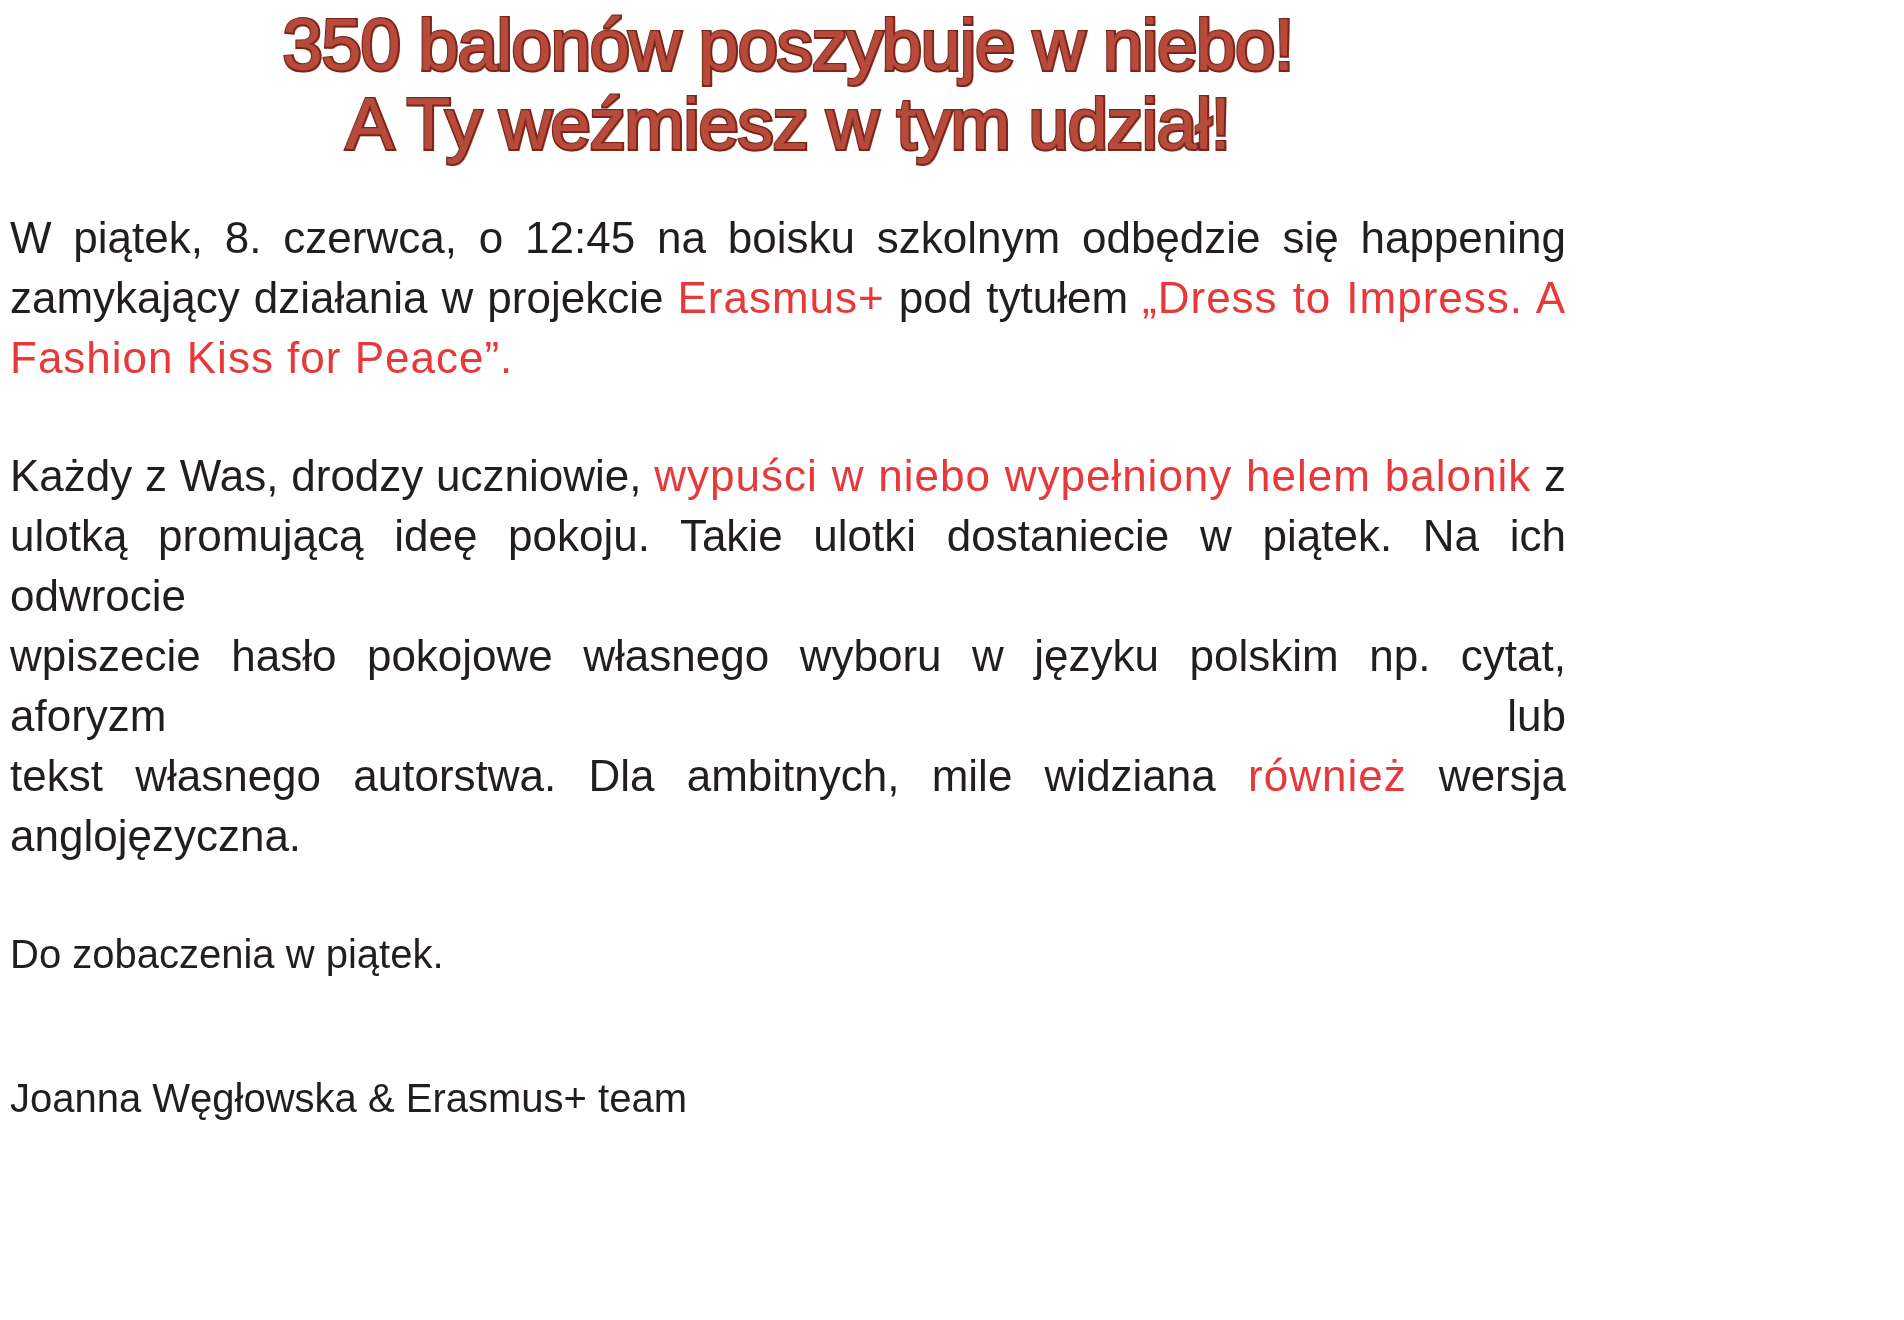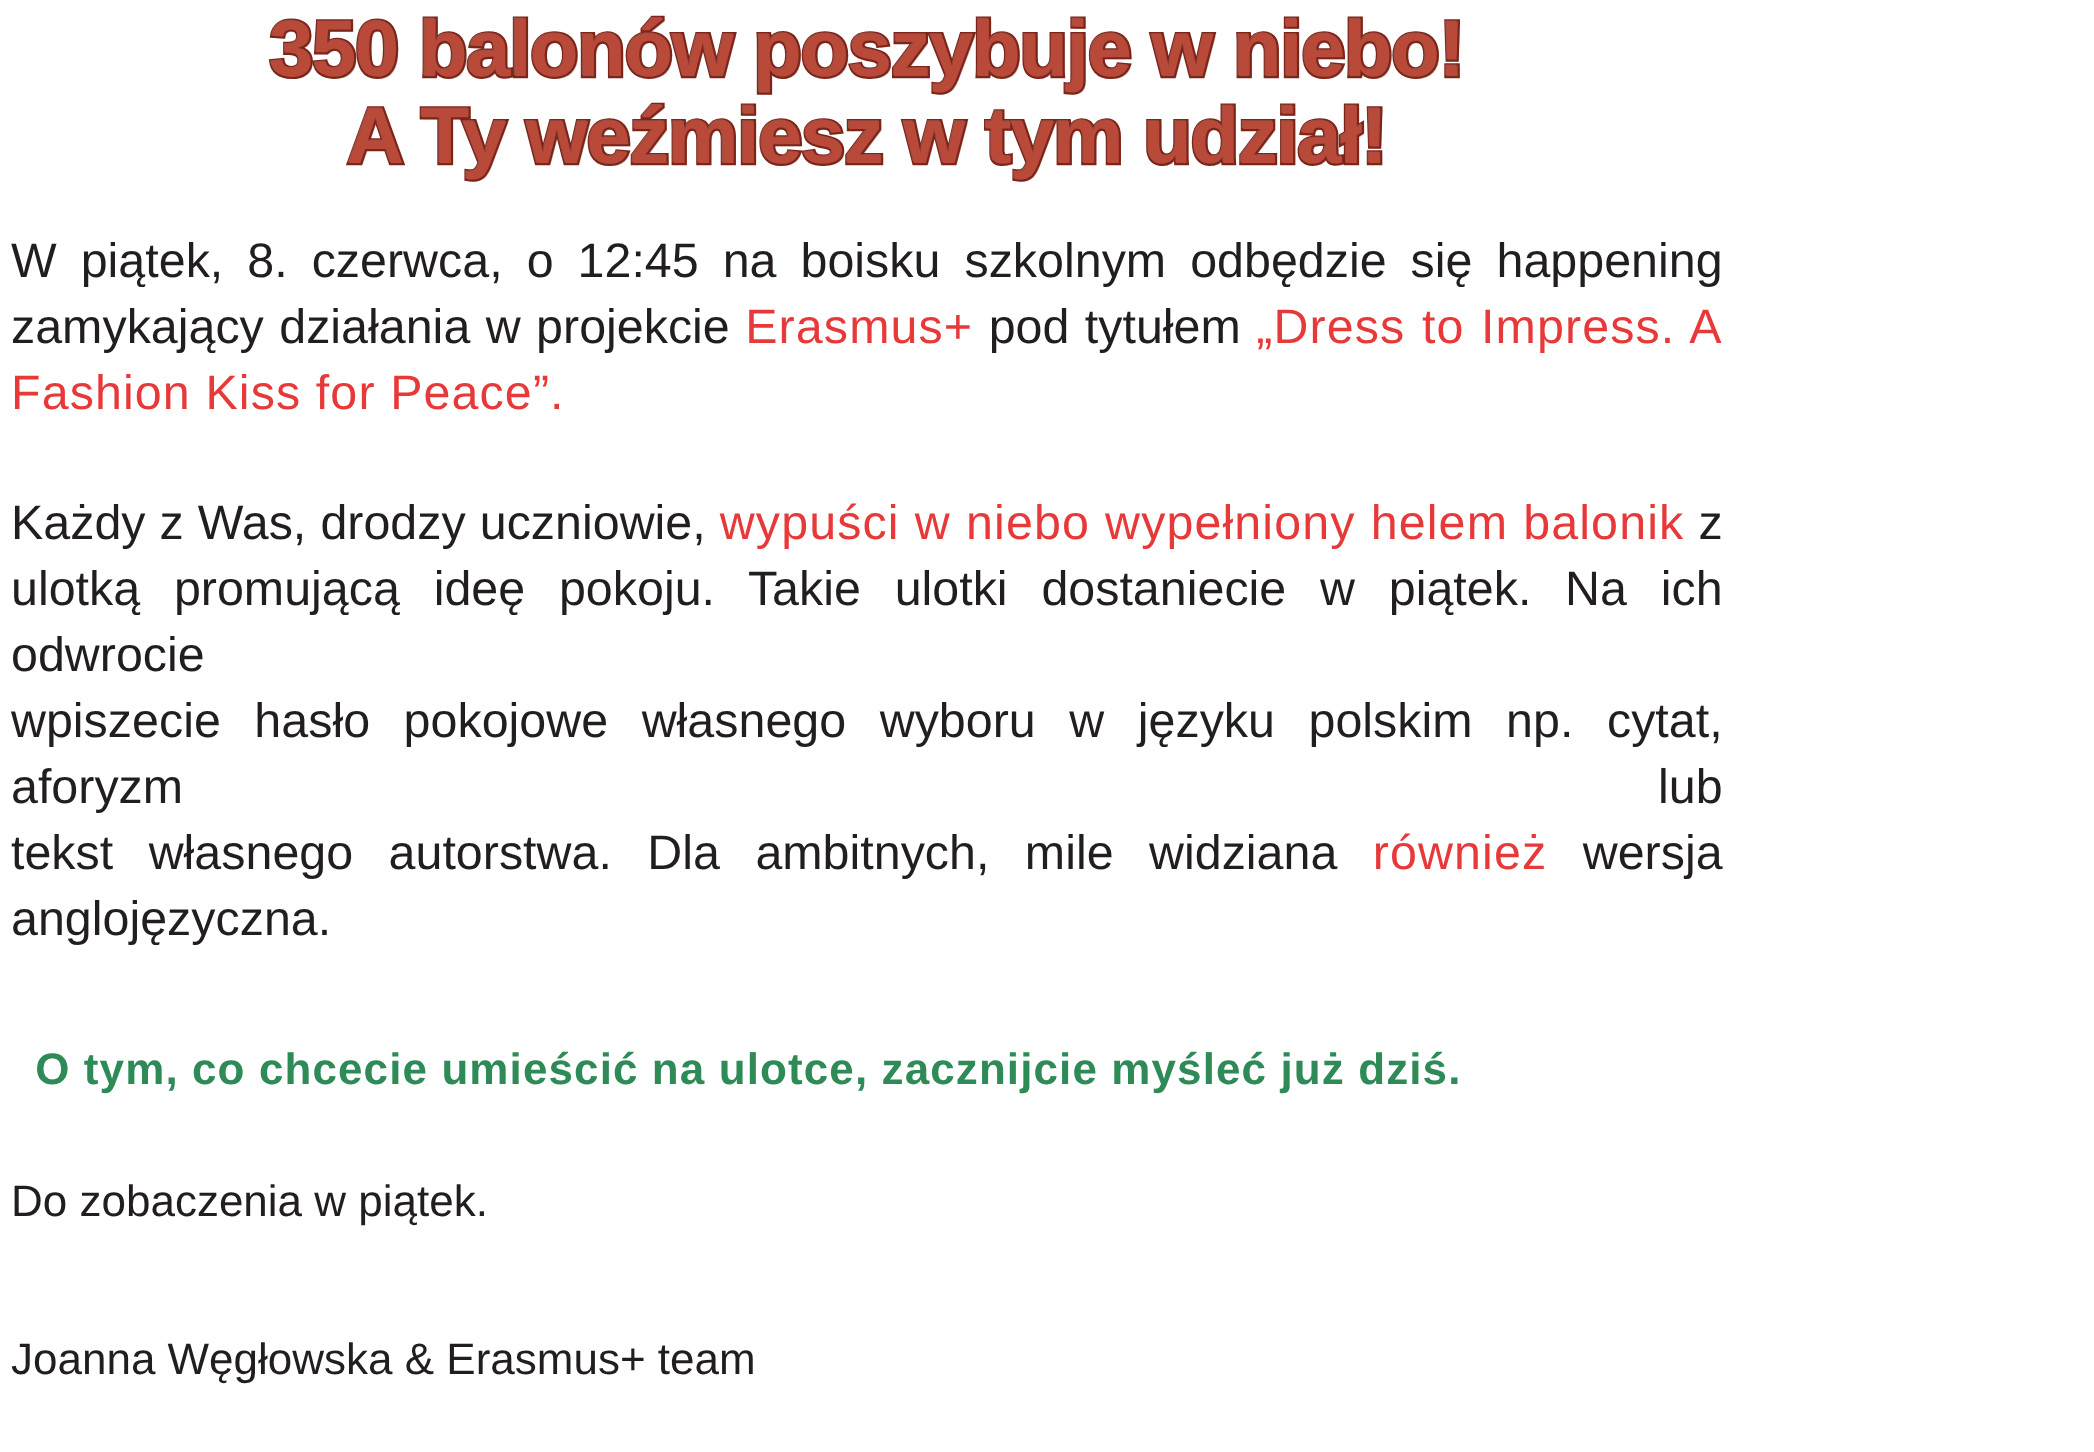--- a/index.html
+++ b/index.html
@@ -24,21 +24,21 @@
   }
 
   
   .title-block {
     text-align: center;
     margin: 0 0 0 0;
   }
   .title-line {
     font-size: 72px;
     line-height: 79px;
-    font-weight: bold;
+    font-weight: normal;
     letter-spacing: -1px;
     color: #b94a39;
     -webkit-text-stroke: 4px #7c261b;
     paint-order: stroke fill;
     text-shadow:
       2px 2px 0 rgba(124, 38, 27, 0.35),
       -1px -1px 0 rgba(255, 200, 190, 0.25);
   }
 
   
@@ -116,20 +116,19 @@
         <span>wpiszecie hasło pokojowe własnego wyboru w języku polskim np. cytat, aforyzm lub</span>
       </div>
       <div class="jline">
         <span>tekst własnego autorstwa. Dla ambitnych, mile widziana </span><span class="red">również</span><span> wersja</span>
       </div>
       <div class="lline">
         <span>anglojęzyczna.</span>
       </div>
     </div>
 
-    <div class="green-line">O tym, co chcecie umieścić na ulotce, zacznijcie myśleć już dziś.</div>
 
     <div class="closing">Do zobaczenia w piątek.</div>
 
     <div class="signature">Joanna Węgłowska &amp; Erasmus+ team</div>
 
   </div>
 </div>
 
 </body></html>

